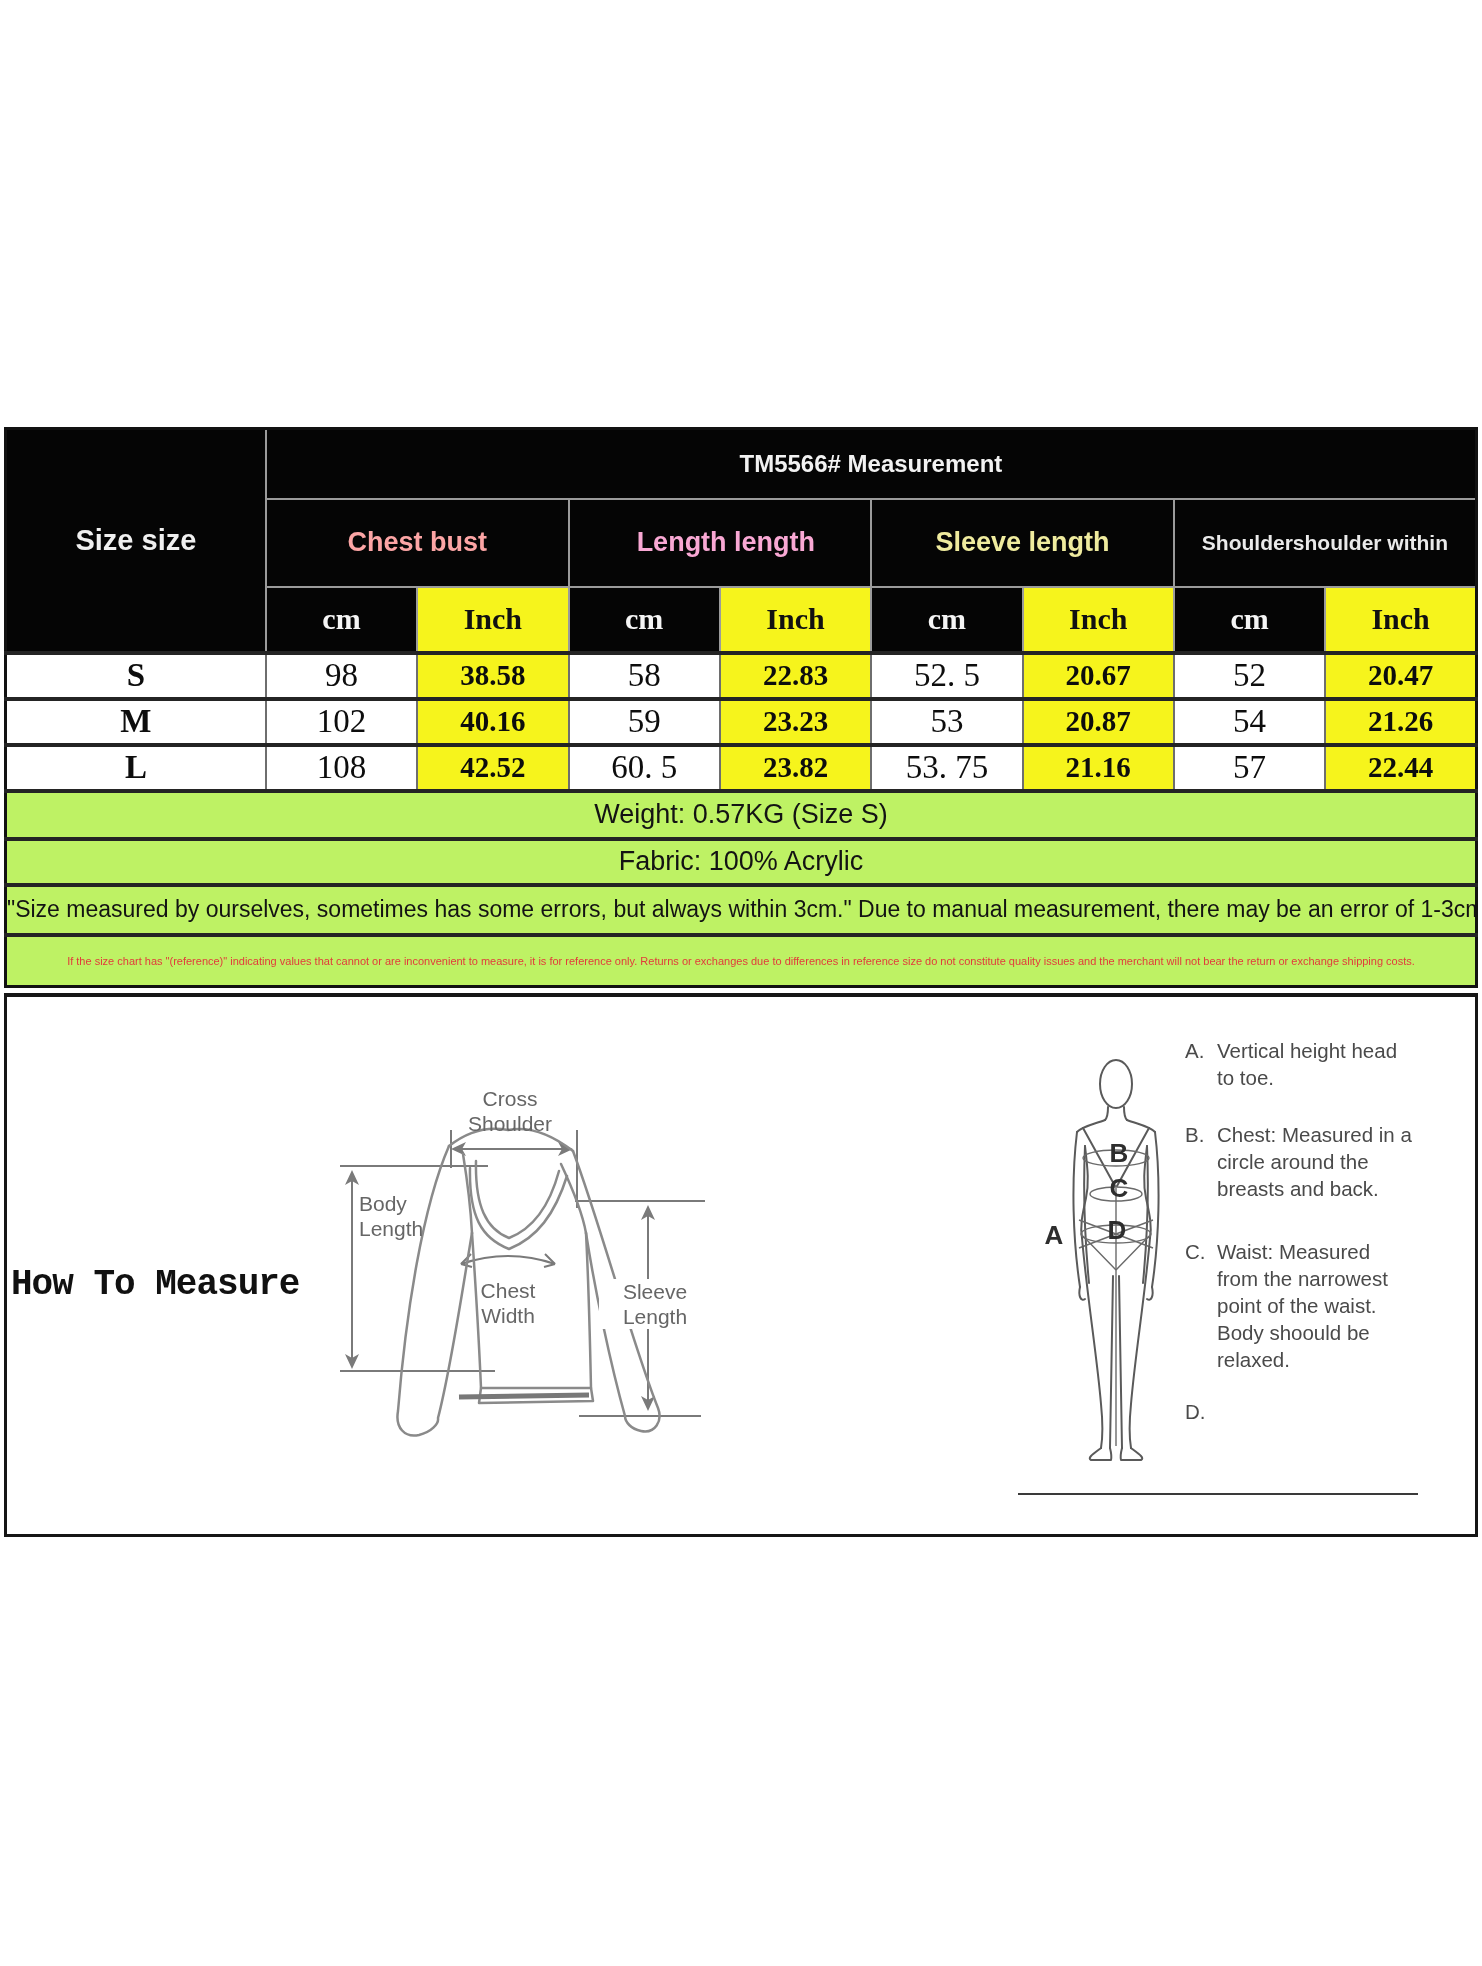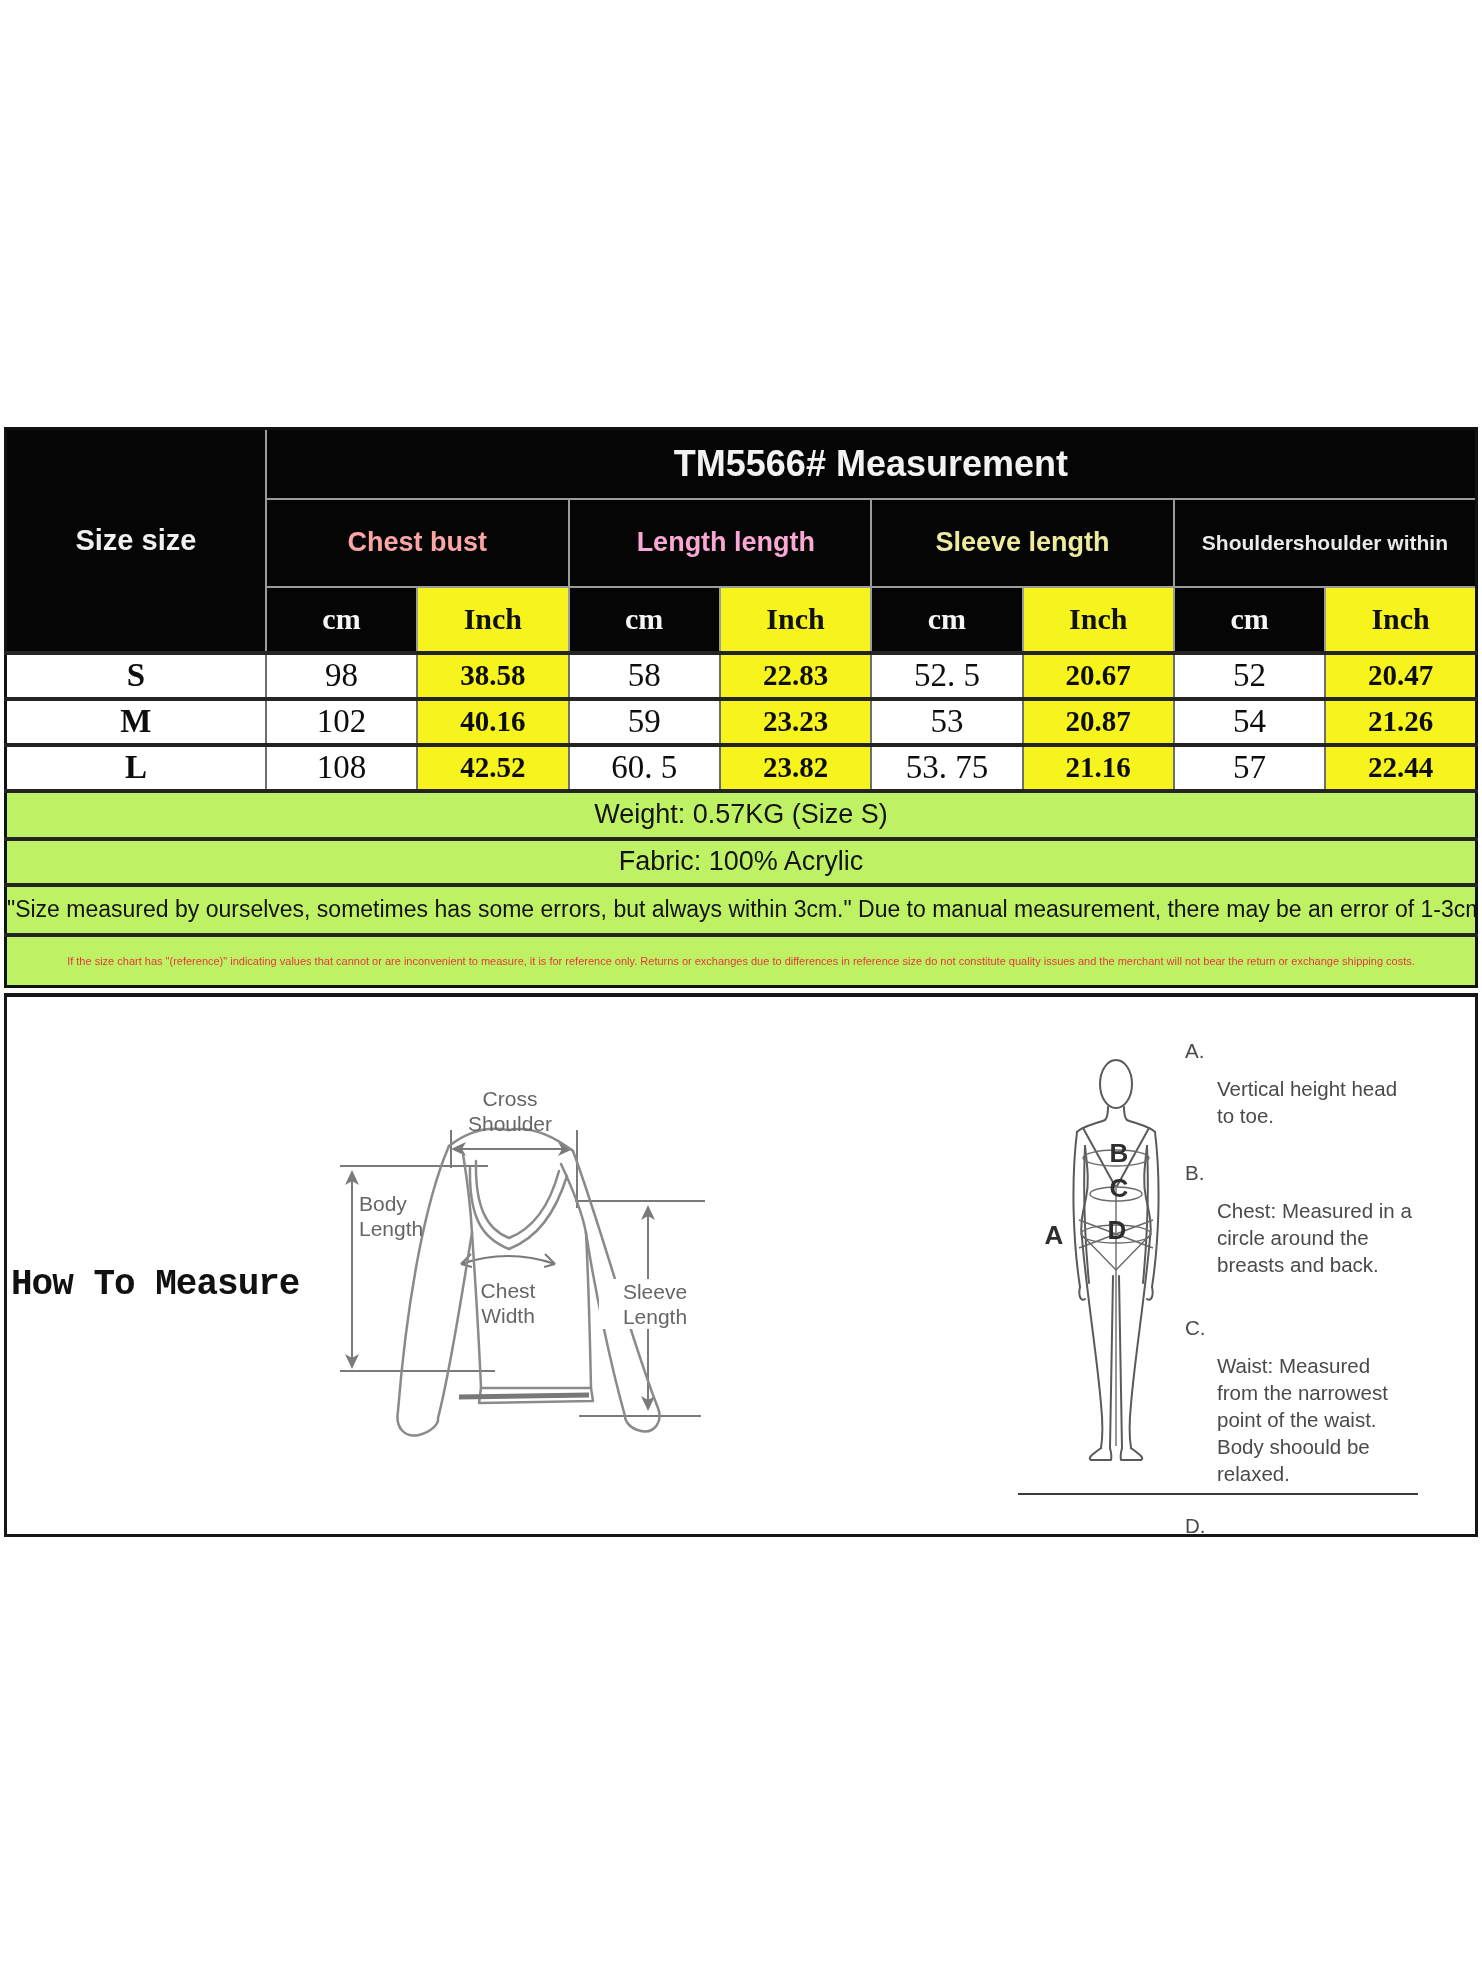--- a/index.html
+++ b/index.html
@@ -27,21 +27,21 @@
   tr.r-fabric{height:46px;}
   tr.r-err{height:50px;}
   tr.r-red{height:52px;}
 
   .c-size-head{
     background:var(--color-header-bg,#050505);color:#f0f0f0;
     font-size:29px;font-weight:700;border-right:2px solid #9b9b9b;
   }
   .c-title{
     background:var(--color-header-bg,#050505);color:#f2f2f2;
-    font-size:36px;font-weight:700;border-bottom:2px solid #9b9b9b;
+    font-size:24px;font-weight:700;border-bottom:2px solid #9b9b9b;
   }
   .c-group{
     background:var(--color-header-bg,#050505);
     font-size:27px;font-weight:700;border:2px solid #9b9b9b;border-top:none;
   }
   .g-chest{color:#fca5a5;}
   .g-length{color:#f9a8d4;padding-left:12px;}
   .g-sleeve{color:#efeb9e;}
   .g-shoulder{color:#eaeaea;font-size:21px;}
   .c-unit{
@@ -95,21 +95,21 @@
   }
   .glabel.center{text-align:center;}
   .glabel.masked{background:#fff;}
   .flabel{
     position:absolute;color:#2e2e2e;font-size:26px;font-weight:700;
     width:26px;text-align:center;
   }
   .instructions{position:absolute;left:1178px;top:40px;width:238px;}
   .instr-item{display:flex;margin-bottom:30px;color:#4a4a4a;font-size:20.5px;line-height:27px;}
   .instr-item .mk{flex:0 0 32px;}
-  .instr-item .tx{flex:1;white-space:pre-line;margin-top:38px;}
+  .instr-item .tx{flex:1;white-space:pre-line;}
   .instr-item.i-b{margin-bottom:36px;}
   .instr-item.i-c{margin-bottom:25px;}
   .divider-line{position:absolute;left:1011px;top:496px;width:400px;height:2px;background:#3a3a3a;}
 </style>
 </head>
 <body>
 
 <div class="page">
 
   <table class="size-table">

